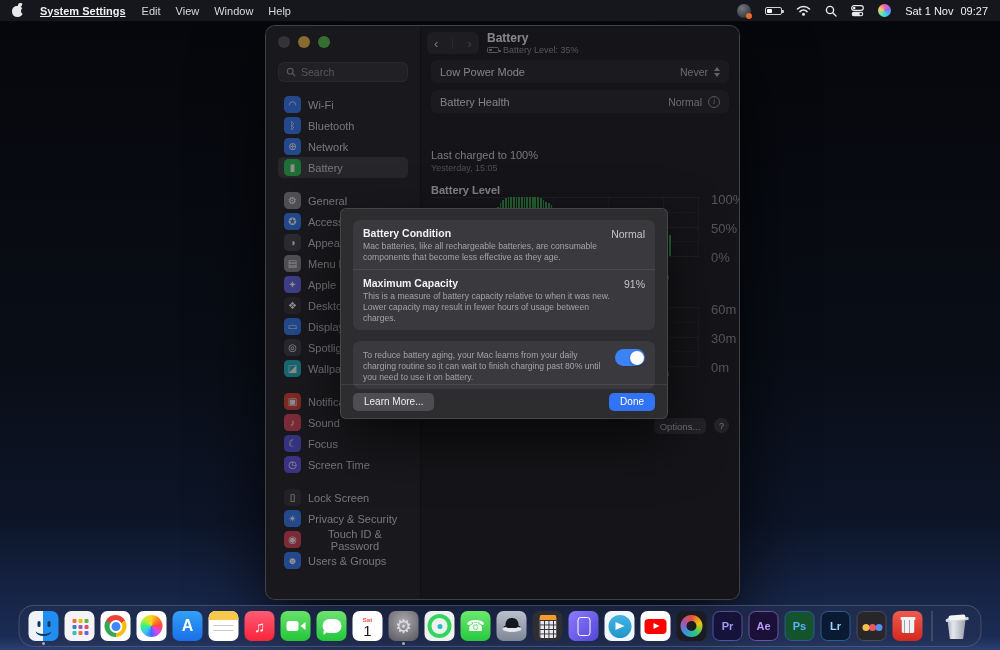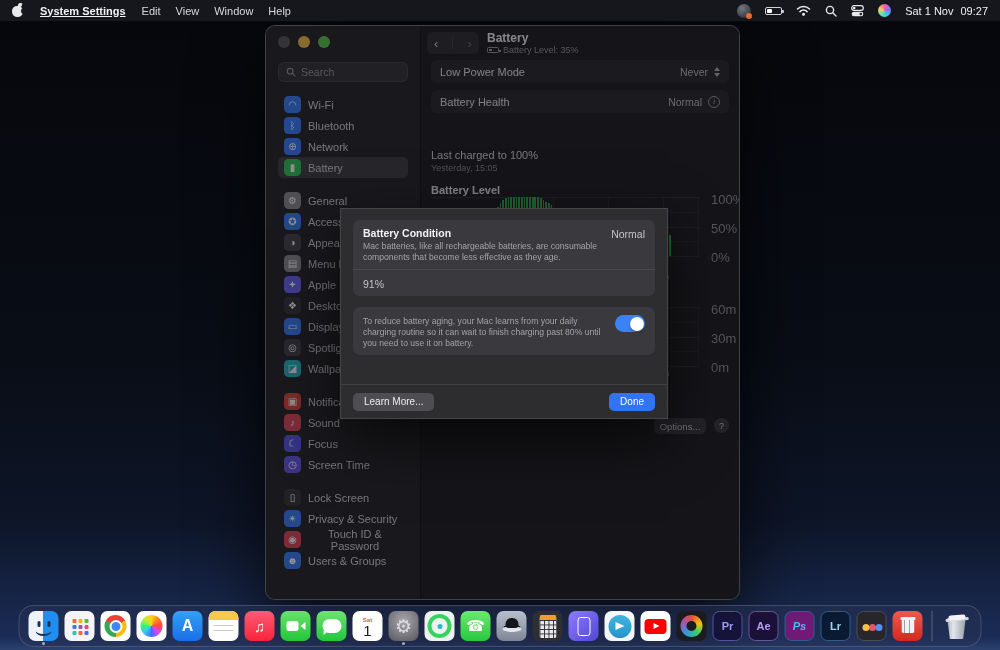--- a/index.html
+++ b/index.html
@@ -118,21 +118,21 @@
   .ylab { position:absolute; left:290px; font-size:13px; color:#94949a; }
   .xtick { position:absolute; left:244px; font-size:8px; color:#85858b; }
 
   .options-btn { position:absolute; left:233px; top:392px; width:52px; height:16px; background:#3d3d42;
     border-radius:5px; font-size:9.5px; color:#d2d2d6; display:flex; align-items:center; justify-content:center; }
   .help-btn { position:absolute; left:293px; top:392px; width:15px; height:15px; border-radius:50%;
     background:#3d3d42; font-size:9px; color:#cfcfd4; display:flex; align-items:center; justify-content:center; }
 
   
   .dialog { position:absolute; left:340px; top:208px; width:328px; height:211px; background:#2d2d30;
-    border-radius:0; border:1px solid rgba(255,255,255,0.12);
+    border-radius:6px; border:1px solid rgba(255,255,255,0.12);
     box-shadow:0 22px 55px rgba(0,0,0,0.65); z-index:20; overflow:hidden; }
   .dcard { margin:11px 12px 0 12px; background:#3a3a3e; border-radius:7px; }
   .drow { padding:7px 10px 6px 10px; display:flex; align-items:flex-start; }
   .drow + .drow { border-top:1px solid rgba(255,255,255,0.08); }
   .drow .dl { flex:1; padding-right:8px; }
   .drow .dt { font-size:10.5px; font-weight:bold; color:#f2f2f4; }
   .drow .dd { font-size:8.6px; line-height:1.28; color:#a2a2a8; margin-top:2px; }
   .drow .dv { font-size:10.5px; color:#c2c2c8; margin-top:1px; }
   .toggle { width:30px; height:17px; border-radius:9px; background:#3b82f7; position:relative; flex:none; margin-top:1px; }
   .toggle::after { content:""; position:absolute; right:1.5px; top:1.5px; width:14px; height:14px;
@@ -224,21 +224,21 @@
   .ic-youtube::after { content:""; position:absolute; width:0; height:0; margin-left:1px;
     border-top:3.5px solid transparent; border-bottom:3.5px solid transparent; border-left:6px solid #fff; }
   .ic-creative-cloud { background:#1c1c20; }
   .ic-creative-cloud::before { content:""; position:absolute; width:22px; height:22px; border-radius:50%;
     background:conic-gradient(#e74c3c,#f1c40f,#2ecc71,#3498db,#9b59b6,#e74c3c); }
   .ic-creative-cloud::after { content:""; position:absolute; width:10px; height:10px; border-radius:50%; background:#1c1c20; }
   .ic-premiere-pro { background:#16133a; border:1px solid #55509a; }
   .ic-premiere-pro .ic-label { color:#9e9bf5; }
   .ic-after-effects { background:#1a1038; border:1px solid #6b55a0;text-align:right; }
   .ic-after-effects .ic-label { color:#b49bf5; }
-  .ic-photoshop { background:#701a75; border:1px solid #2d5d8f;font-style:italic; }
+  .ic-photoshop { background:#14532d; border:1px solid #2d5d8f; }
   .ic-photoshop .ic-label { color:#55b6f5; }
   .ic-lightroom { background:#0a1a33; border:1px solid #2d5d8f; }
   .ic-lightroom .ic-label { color:#9cd4f7; }
   .ic-davinci-resolve { background:#26262b; border:1px solid #4a4a52; }
   .ic-davinci-resolve::before { content:""; position:absolute; left:5px; top:12px; width:7px; height:7px;
     border-radius:50%; background:#f5c04a; box-shadow:6.5px 0 0 #e6595f,13px 0 0 #5a8ef0; }
   .ic-app-cleaner { background:linear-gradient(180deg,#ef5a4e,#d3281e); }
   .ic-app-cleaner::before { content:""; width:13px; height:14px; background:#f2f2f4; border-radius:2px;
     background-image:linear-gradient(90deg,transparent 3px,#9aa0a8 3px,#9aa0a8 4px,transparent 4px,transparent 8px,#9aa0a8 8px,#9aa0a8 9px,transparent 9px); }
   .ic-app-cleaner::after { content:""; position:absolute; top:6px; width:15px; height:2.5px; background:#f2f2f4; border-radius:1px; }
@@ -575,20 +575,24 @@
   <div id="dialog-cards">
       <div class="dcard">
         <div class="drow">
           <div class="dl">
             <div class="dt">Battery Condition</div>
             <div class="dd">Mac batteries, like all rechargeable batteries, are consumable components that become less effective as they age.</div>
           </div>
           <div class="dv">Normal</div>
         </div>
         <div class="drow">
+          <div class="dl">
+            <div class="dt">Maximum Capacity</div>
+            <div class="dd">This is a measure of battery capacity relative to when it was new. Lower capacity may result in fewer hours of usage between charges.</div>
+          </div>
           <div class="dv">91%</div>
         </div>
       </div>
       <div class="dcard">
         <div class="drow">
           <div class="dl">
             <div class="dd">To reduce battery aging, your Mac learns from your daily charging routine so it can wait to finish charging past 80% until you need to use it on battery.</div>
           </div>
           <div class="toggle"></div>
         </div>

